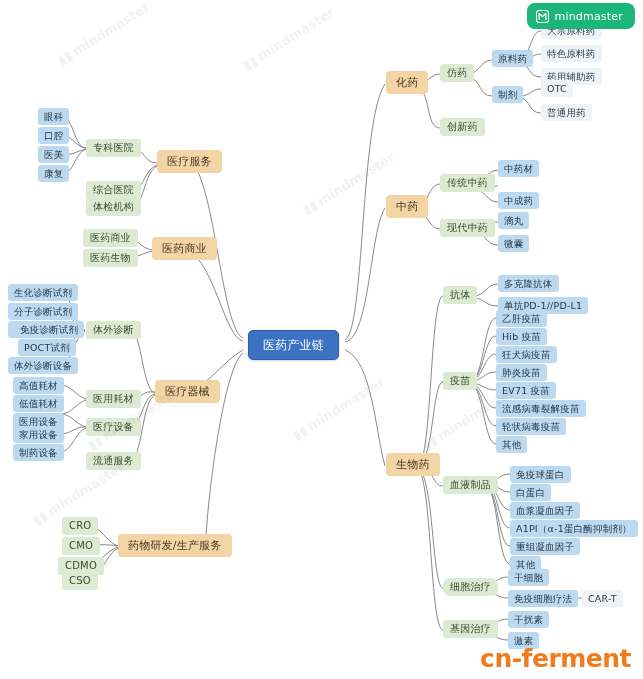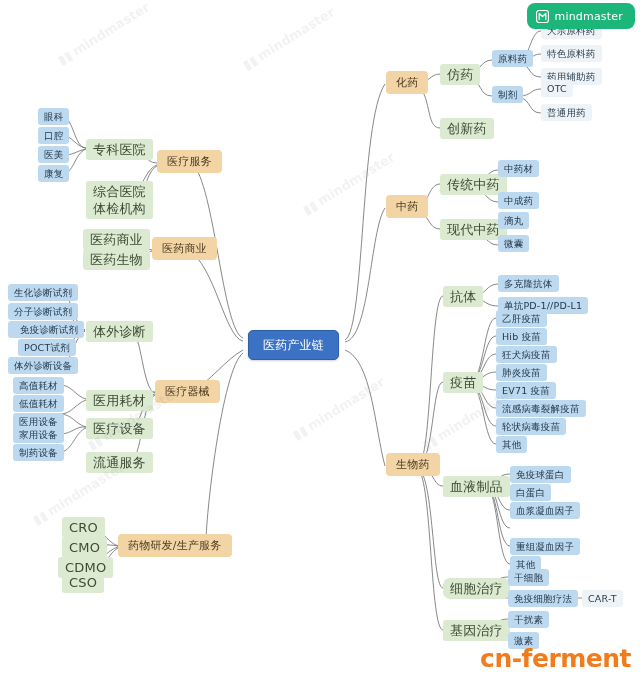--- a/index.html
+++ b/index.html
@@ -34,21 +34,21 @@
   .lvl1 {
     background: #f3d4a5;
     color: #4a3a20;
     border-radius: 4px;
     font-size: 11px;
     padding: 6px 10px;
   }
   .lvl2 {
     background: #dcead2;
     color: #3d4a33;
-    font-size: 13px;
+    font-size: 10px;
     padding: 4px 7px;
   }
   .lvl3 {
     background: #bcd9ef;
     color: #24384a;
     font-size: 9.5px;
     padding: 3.5px 6px;
   }
   .lvl4 {
     background: #eef3f7;
@@ -237,20 +237,21 @@
   <div class="node lvl3" style="left:496px; top:328px;">Hib 疫苗</div>
   <div class="node lvl3" style="left:496px; top:346px;">狂犬病疫苗</div>
   <div class="node lvl3" style="left:496px; top:364px;">肺炎疫苗</div>
   <div class="node lvl3" style="left:496px; top:382px;">EV71 疫苗</div>
   <div class="node lvl3" style="left:496px; top:400px;">流感病毒裂解疫苗</div>
   <div class="node lvl3" style="left:496px; top:418px;">轮状病毒疫苗</div>
   <div class="node lvl3" style="left:496px; top:436px;">其他</div>
   <div class="node lvl3" style="left:510px; top:466px;">免疫球蛋白</div>
   <div class="node lvl3" style="left:510px; top:484px;">白蛋白</div>
   <div class="node lvl3" style="left:510px; top:502px;">血浆凝血因子</div>
+  <div class="node lvl3" style="left:510px; top:520px;">A1PI（α-1蛋白酶抑制剂）</div>
   <div class="node lvl3" style="left:510px; top:538px;">重组凝血因子</div>
   <div class="node lvl3" style="left:510px; top:556px;">其他</div>
   <div class="node lvl3" style="left:508px; top:569px;">干细胞</div>
   <div class="node lvl3" style="left:508px; top:590px;">免疫细胞疗法</div>
   <div class="node lvl4" style="left:582px; top:590px;">CAR-T</div>
   <div class="node lvl3" style="left:508px; top:611px;">干扰素</div>
   <div class="node lvl3" style="left:508px; top:632px;">激素</div>
 
   <div class="node lvl1" style="left:157px; top:150px;">医疗服务</div>
   <div class="node lvl2" style="left:86px; top:139px;">专科医院</div>

